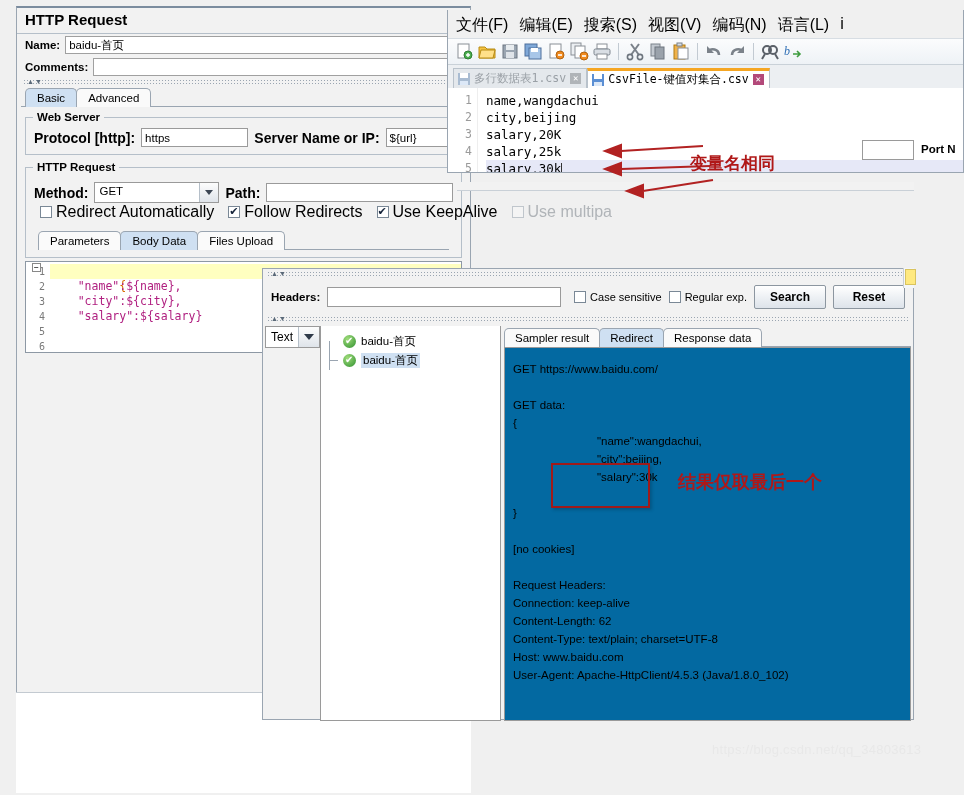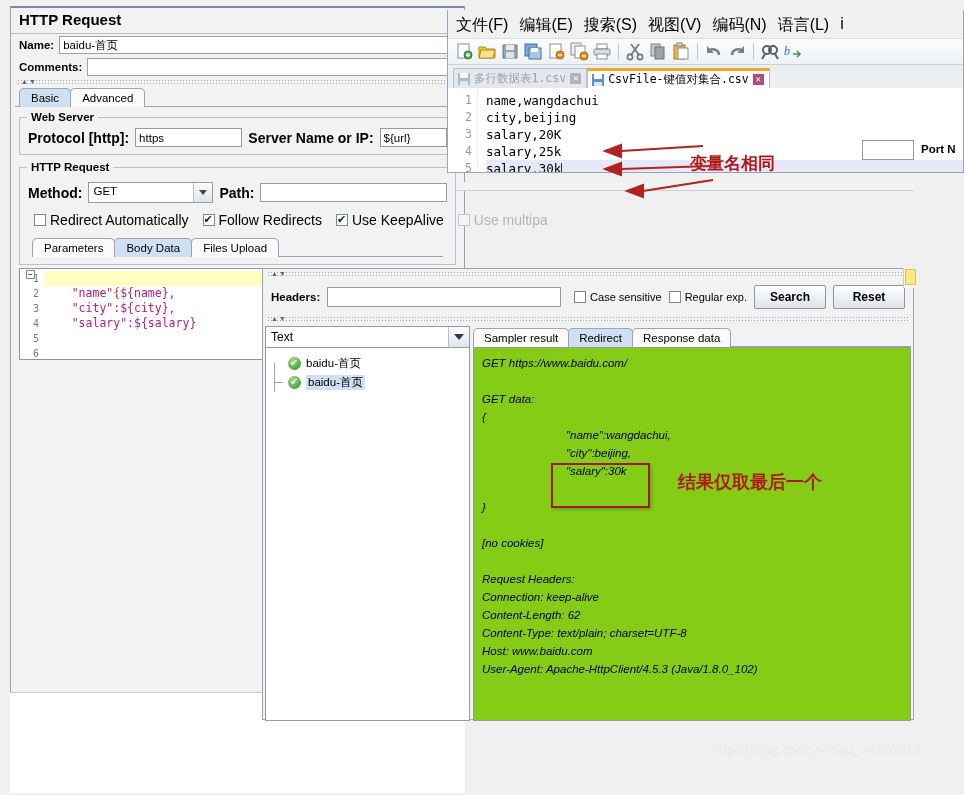--- a/index.html
+++ b/index.html
@@ -11,21 +11,21 @@
     font-size:11px; color:#000;
     overflow:hidden;
   }
 
   
   #jmeter {
     position:absolute; left:0; top:0; width:964px; height:795px;
     background:#f0f0f0;
   }
   .jm-outer {
-    position:absolute; left:10px; top:6px; width:455px; height:785px;
+    position:absolute; left:16px; top:6px; width:455px; height:785px;
     background:#f2f2f2; border:1px solid #9aa5b1; border-top:2px solid #7b8c9e;
   }
   .jm-title {
     height:26px; line-height:24px; padding-left:8px;
     font-size:15px; font-weight:bold; color:#000;
     border-bottom:1px solid #b5bfc9;
     background:#f2f2f2;
   }
   .jm-row { display:flex; align-items:center; height:22px; padding:0 4px 0 8px; gap:5px;}
   .jm-lbl { font-size:11.5px; font-weight:bold; white-space:nowrap; }
@@ -71,21 +71,21 @@
     padding:1px 3px; line-height:16px; white-space:nowrap; overflow:hidden;
   }
   .combo { display:flex; height:21px; border:1px solid #9a9a9a; background:#fff; width:125px;}
   .combo .val { flex:1; font-size:11.5px; padding:2px 4px; }
   .combo .arw {
     width:19px; background:linear-gradient(#fdfdfd,#dfe4ea); border-left:1px solid #b5bfc9;
     display:flex; align-items:center; justify-content:center;
   }
   .combo .arw i { border-left:4px solid transparent; border-right:4px solid transparent; border-top:5px solid #3c4654; display:block;}
 
-  .chk-row { display:flex; align-items:center; gap:5px; margin-top:9px; padding-left:6px; font-size:14px;}
+  .chk-row { display:flex; align-items:center; gap:5px; padding-left:6px; font-size:16px;}
   .chk-item { display:flex; align-items:center; gap:4px; margin-right:9px; white-space:nowrap;}
   .cb { width:12px; height:12px; border:1px solid #7a8896; background:#fff; display:inline-block; position:relative; flex:none;}
   .cb.on:after{
     content:'✔'; position:absolute; left:0px; top:-3px; font-size:11px; color:#16243a; line-height:14px;
   }
   .cb.dis { border-color:#c0c6cc; background:#f4f4f4;}
   .dimmed { color:#b0b4b8; }
 
   
   .code-wrap {
@@ -147,21 +147,21 @@
   }
   .search-bar { display:flex; align-items:center; gap:7px; padding:7px 8px; height:38px;}
   .search-bar .lbl { font-size:11.5px; font-weight:bold;}
   .search-in { width:248px; height:20px; background:#fff; border:1px solid #9a9a9a;}
   .btn {
     height:24px; min-width:72px; padding:0 10px; font-size:12px; font-weight:bold;
     border:1px solid #8c96a0; background:linear-gradient(#ffffff,#dde3ea); color:#000;
     border-radius:2px;
   }
   .res-split { display:flex; height:calc(100% - 52px); padding:0 2px 3px 2px; gap:3px;}
-  .res-left { width:205px; display:flex; flex-direction:column; }
+  .res-left { width:236px; display:flex; flex-direction:row; }
   .tree-combo { display:flex; height:22px; border:1px solid #9a9a9a; background:#fff; }
   .tree-combo .val { flex:1; padding:3px 5px; font-size:12px; }
   .tree-combo .arw { width:21px; background:linear-gradient(#fdfdfd,#dfe4ea); border-left:1px solid #b5bfc9; display:flex; align-items:center; justify-content:center;}
   .tree-combo .arw i{ border-left:5px solid transparent; border-right:5px solid transparent; border-top:6px solid #2f3a49; }
   .tree-box { flex:1; border:1px solid #9a9a9a; border-top:none; background:#fff; padding:6px 4px; }
   .tree-item { display:flex; align-items:center; gap:5px; height:19px; padding-left:18px; position:relative; font-size:11.5px;}
   .tree-item .sel-bg { background:#cfe0f2; padding:0 2px;}
   .okico { width:13px; height:13px; border-radius:50%; background:radial-gradient(circle at 35% 30%, #9fdc7a, #2f8f2f); position:relative; flex:none;}
   .okico:after{ content:'✔'; position:absolute; left:2px; top:-2px; color:#fff; font-size:10px; line-height:15px;}
   .tree-elbow { position:absolute; left:4px; top:0; width:9px; height:100%; border-left:1px solid #9aa5b1;}
@@ -170,21 +170,21 @@
 
   .res-right { flex:1; display:flex; flex-direction:column;}
   .rtabs { display:flex; align-items:flex-end; height:21px; position:relative;}
   .rtabs:after{content:''; position:absolute; left:0; right:0; bottom:0; height:1px; background:#9aa5b1;}
   .rtab {
     height:19px; line-height:18px; padding:0 10px; font-size:11.5px;
     border:1px solid #9aa5b1; border-bottom:none; background:#fafafa;
     margin-right:-1px; border-radius:5px 5px 0 0; position:relative; z-index:1; white-space:nowrap;
   }
   .rtab.sel { background:#cfe0f2; z-index:3;}
-  .rbody { flex:1; background:#84cc16; border:1px solid #9a9a9a; padding:6px 8px; font-size:11.5px; line-height:18px; overflow:hidden; position:relative;font-style:italic;}
+  .rbody { flex:1; background:#0369a1; border:1px solid #9a9a9a; padding:12px 8px; font-size:11.5px; line-height:18px; overflow:hidden; position:relative;}
   .rbody .ln { white-space:pre; height:18px; }
   .rbody .ind { padding-left:84px; }
 
   
   .anno { position:absolute; color:#b01818; font-weight:bold; font-family:"DejaVu Sans", sans-serif;}
   .arrow { position:absolute; }
   .redbox { position:absolute; border:2px solid #a01a1a; box-shadow:2px 2px 3px rgba(0,0,0,.18); }
   .watermark {
     position:absolute; color:#e8e8e8; font-size:13px; letter-spacing:.3px;
   }

